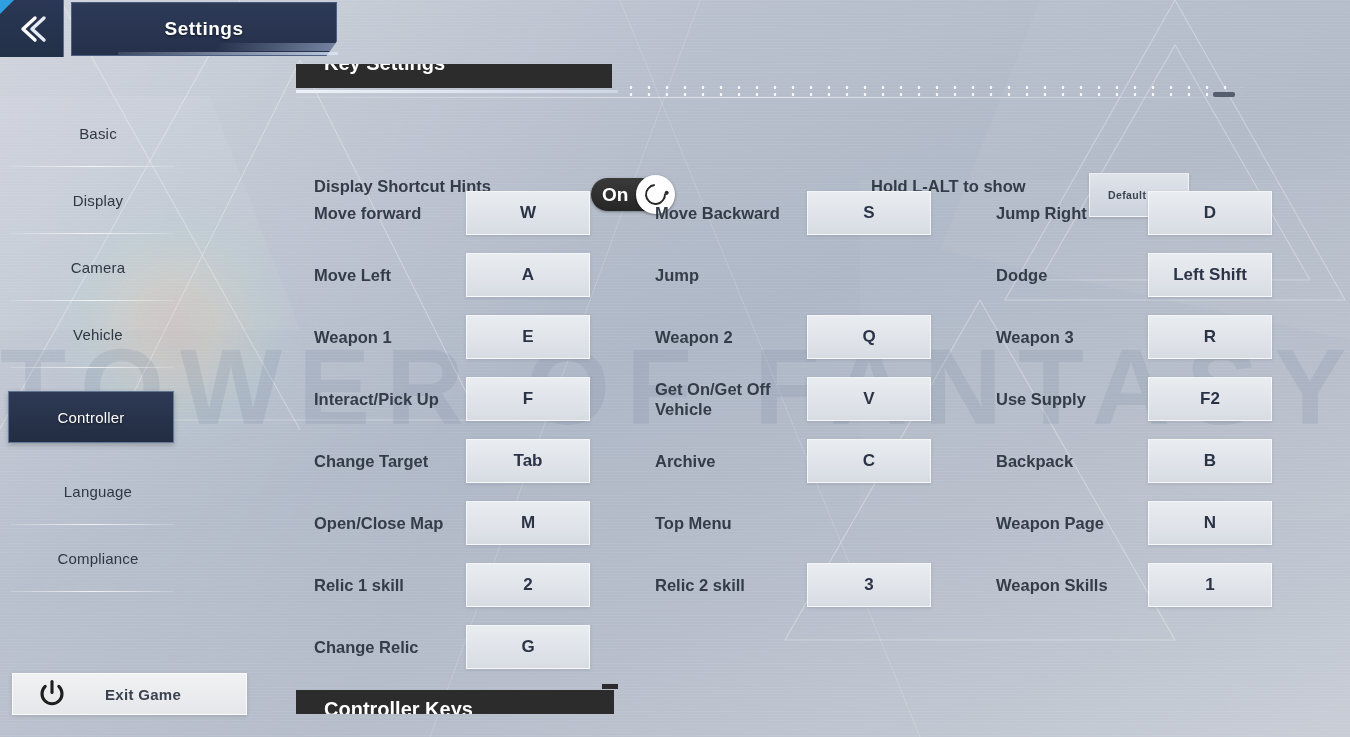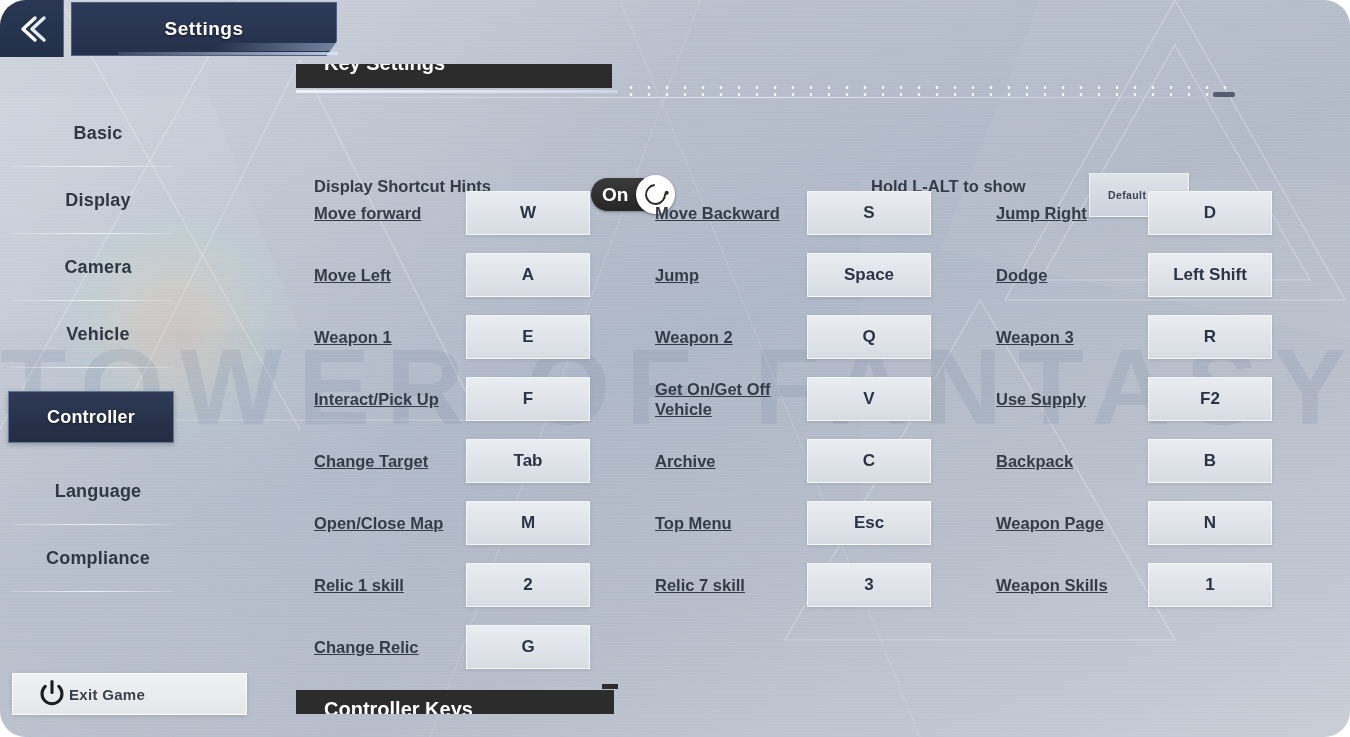--- a/index.html
+++ b/index.html
@@ -13,21 +13,20 @@
 
   
   #stage {
     position: relative;
     width: 1350px;
     height: 737px;
     background:
       linear-gradient(118deg, rgba(255,255,255,0.22) 0%, rgba(255,255,255,0.0) 42%),
       linear-gradient(160deg, #c3c9d4 0%, #b9c0cd 22%, #aeb7c6 48%, #b6bdca 70%, #c8cdd6 100%);
     overflow: hidden;
-    border-radius: 26px;
   }
 
   
   #stage::after {
     content: "";
     position: absolute;
     inset: 0;
     background: repeating-linear-gradient(
       to bottom,
       rgba(255,255,255,0.055) 0px,
@@ -134,22 +133,22 @@
   }
   .side-item {
     position: relative;
     height: 67px;
     display: flex;
     align-items: center;
     justify-content: center;
     cursor: pointer;
   }
   .side-item .side-label {
-    font-size: 18px;
-    font-weight: 700;
+    font-size: 15px;
+    font-weight: 400;
     color: #2f3743;
     letter-spacing: 0.2px;
   }
   .side-item .side-rule {
     position: absolute;
     left: 10px; right: 22px;
     bottom: 0;
     height: 1px;
     background: linear-gradient(90deg, rgba(255,255,255,0.15), rgba(255,255,255,0.78), rgba(255,255,255,0.15));
   }
@@ -320,21 +319,20 @@
     width: 341px;
     height: 100%;
   }
   .kb-action {
     width: 152px;
     padding-right: 8px;
     font-size: 16.5px;
     font-weight: 700;
     color: #343c48;
     line-height: 1.22;
-    text-decoration: underline;
   }
   .kb-key {
     width: 124px;
     height: 44px;
     background: linear-gradient(180deg, #e9ecf0 0%, #dfe3e9 60%, #d7dce3 100%);
     border: 1px solid rgba(255,255,255,0.7);
     display: flex; align-items: center; justify-content: center;
     cursor: pointer;
     box-shadow: 0 1px 3px rgba(60,70,90,0.18);
   }
@@ -382,20 +380,21 @@
     align-items: center;
     cursor: pointer;
     box-shadow: 0 1px 4px rgba(0,0,0,0.14);
   }
   #exit-game-button .power-icon {
     margin-left: 22px;
     width: 34px; height: 34px;
     display: flex; align-items: center; justify-content: center;
   }
   #exit-game-button .exit-text {
+    margin-left: 36px;
     font-size: 15px;
     font-weight: 700;
     color: #3a4250;
     letter-spacing: 0.3px;
   }
 </style>
 </head>
 <body>
 
 <div id="stage">
@@ -524,23 +523,20 @@
 
       <div class="kb-row">
         <div class="kb-cell">
           <div class="kb-action">Move Left</div>
           <div class="kb-key">
               <span class="kb-key-text">A</span>
             </div>
         </div>
         <div class="kb-cell">
           <div class="kb-action">Jump</div>
-          <div class="kb-key">
-              <span class="kb-key-text">Space</span>
-            </div>
         </div>
         <div class="kb-cell">
           <div class="kb-action">Dodge</div>
           <div class="kb-key">
               <span class="kb-key-text">Left Shift</span>
             </div>
         </div>
       </div>
 
       <div class="kb-row">
@@ -608,41 +604,38 @@
 
       <div class="kb-row">
         <div class="kb-cell">
           <div class="kb-action">Open/Close Map</div>
           <div class="kb-key">
               <span class="kb-key-text">M</span>
             </div>
         </div>
         <div class="kb-cell">
           <div class="kb-action">Top Menu</div>
-          <div class="kb-key">
-              <span class="kb-key-text">Esc</span>
-            </div>
         </div>
         <div class="kb-cell">
           <div class="kb-action">Weapon Page</div>
           <div class="kb-key">
               <span class="kb-key-text">N</span>
             </div>
         </div>
       </div>
 
       <div class="kb-row">
         <div class="kb-cell">
           <div class="kb-action">Relic 1 skill</div>
           <div class="kb-key">
               <span class="kb-key-text">2</span>
             </div>
         </div>
         <div class="kb-cell">
-          <div class="kb-action">Relic 7 skill</div>
+          <div class="kb-action">Relic 2 skill</div>
           <div class="kb-key">
               <span class="kb-key-text">3</span>
             </div>
         </div>
         <div class="kb-cell">
           <div class="kb-action">Weapon Skills</div>
           <div class="kb-key">
               <span class="kb-key-text">1</span>
             </div>
         </div>

